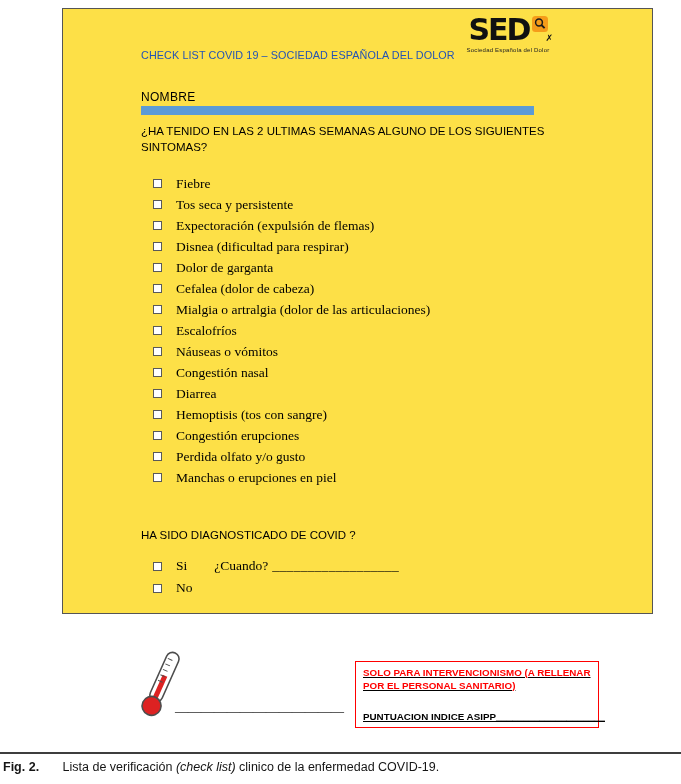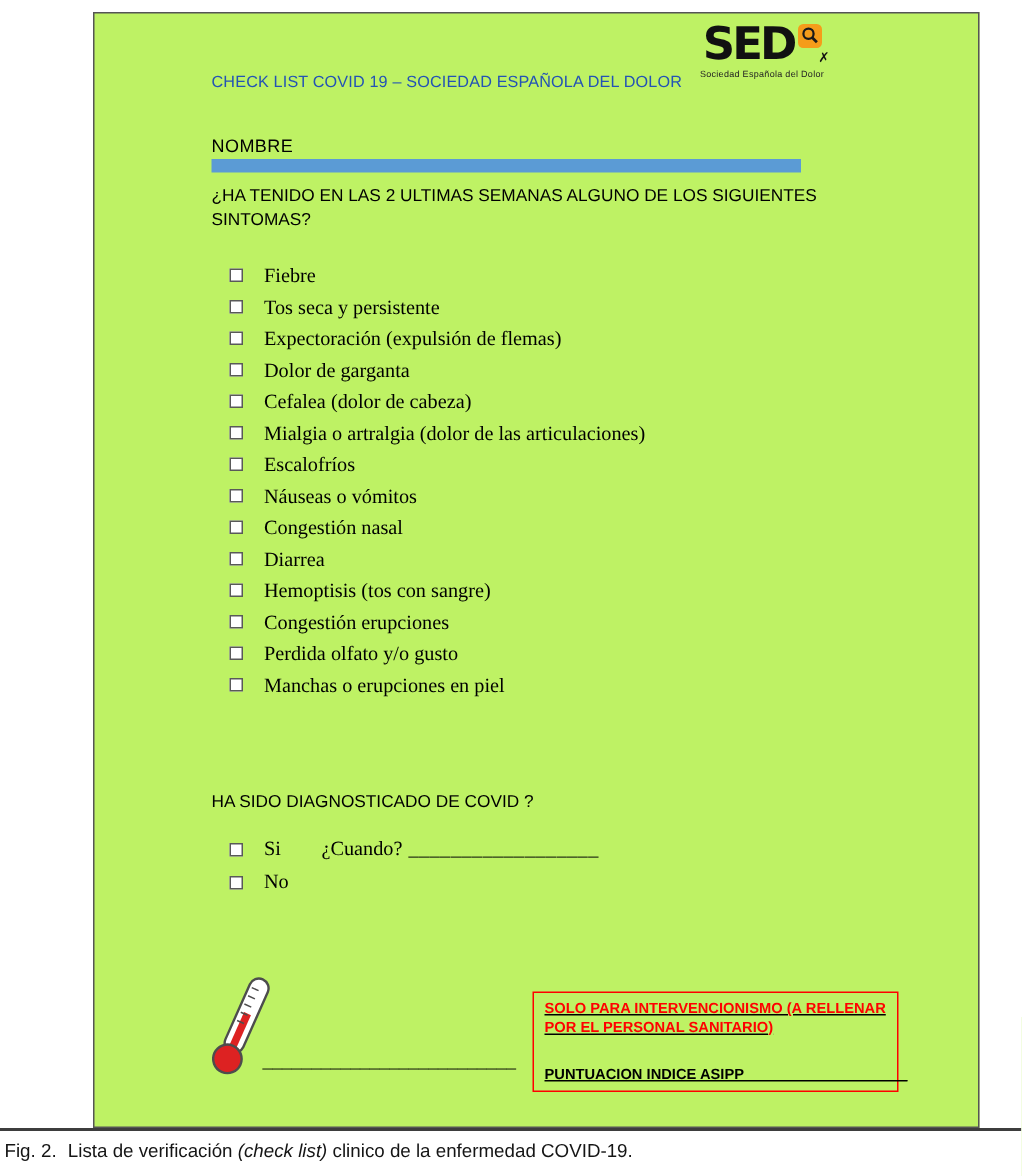--- a/index.html
+++ b/index.html
@@ -7,22 +7,22 @@
   body {
     width:681px; height:784px;
     font-family:"Liberation Sans", sans-serif;
     color:#000;
     position:relative;
   }
   .figure { position:relative; width:681px; height:784px; background:#fff; overflow:hidden; }
 
   .page {
     position:absolute; left:62px; top:8px;
-    width:591px; height:744px;
-    background:#bef264; border:1px solid #555;
+    width:591px; height:606px;
+    background:#fde047; border:1px solid #555;
   }
 
   
   .logo { position:absolute; top:6px; left:386px; width:118px; text-align:center; }
   .logo-row { display:flex; justify-content:center; align-items:flex-start; }
   .logo-text {
     font-family:"DejaVu Sans", sans-serif;
     font-size:30px; font-weight:800; letter-spacing:-2px; line-height:30px; color:#111;
   }
   .logo-mark { display:inline-block; width:16px; height:16px; margin-left:2px; margin-top:1px; }
@@ -59,21 +59,21 @@
   .red-box {
     position:absolute; left:292px; top:652px; width:244px; height:67px;
     border:1px solid #FF0000; padding:5px 7px;
     display:flex; flex-direction:column; justify-content:space-between;text-decoration:underline;
   }
   .red-box-title { color:#FF0000; font-weight:bold; font-size:9.8px; line-height:12.5px; }
   .asipp-row { font-weight:bold; font-size:9.8px; color:#000; white-space:nowrap; }
 
   .rule { position:absolute; left:0; top:752px; width:681px; height:2px; background:#3d3d3d; }
   .caption { position:absolute; left:3px; top:760px; font-size:12.5px; color:#151515; }
-  .fig-label { font-weight:normal; margin-right:4px; }
+  .fig-label { font-weight:bold; margin-right:20px; }
   .italic { font-style:italic; }
 </style>
 </head>
 <body>
 
 <div class="figure">
 
   <div class="page">
 
     <div class="logo">
@@ -108,20 +108,24 @@
     <span class="checkbox"></span>
     <span class="symptom-label">Tos seca y persistente</span>
   </li>
 
 
   <li class="symptom">
     <span class="checkbox"></span>
     <span class="symptom-label">Expectoración (expulsión de flemas)</span>
   </li>
 
+  <li class="symptom">
+    <span class="checkbox"></span>
+    <span class="symptom-label">Disnea (dificultad para respirar)</span>
+  </li>
 
   <li class="symptom">
     <span class="checkbox"></span>
     <span class="symptom-label">Dolor de garganta</span>
   </li>
 
   <li class="symptom">
     <span class="checkbox"></span>
     <span class="symptom-label">Cefalea (dolor de cabeza)</span>
   </li>

